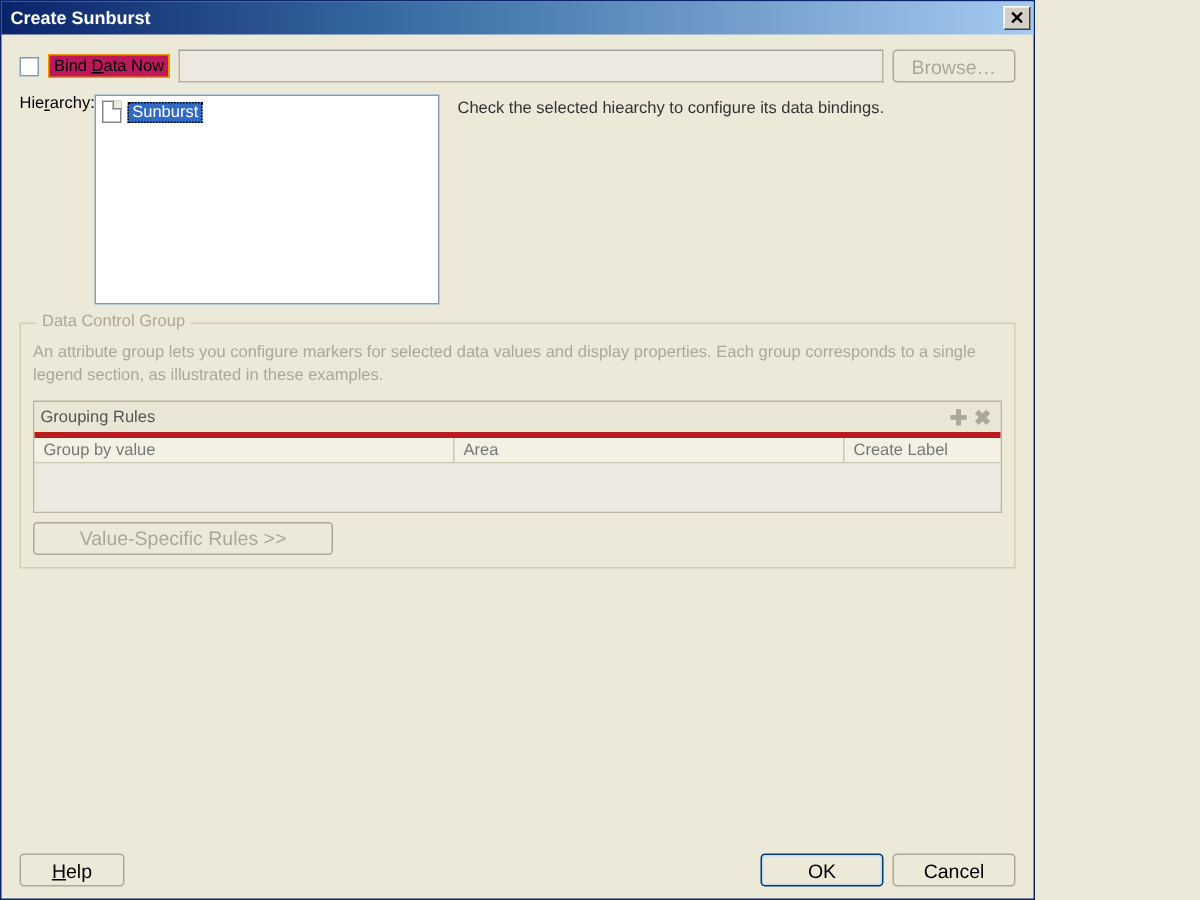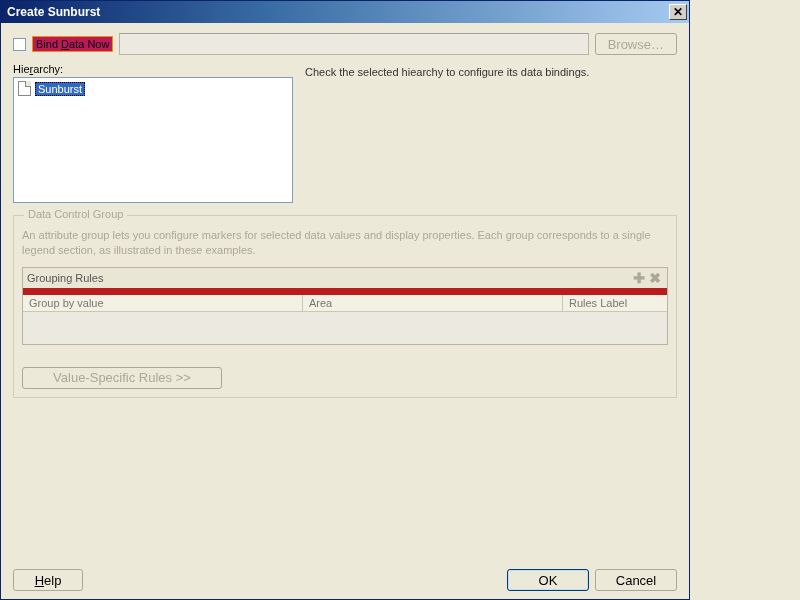--- a/index.html
+++ b/index.html
@@ -84,21 +84,21 @@
   .btn.default {
     border: 1px solid #003c74;
     box-shadow: inset 0 0 0 1px #c4dbf6;
   }
   .midrow {
     display: flex; gap: 12px;
     height: 140px;
   }
   .hierarchy-col {
     width: 280px;
-    display: flex; flex-direction: column;
+    display: flex; flex-direction: row;
   }
   .hierarchy-label {
     margin-bottom: 2px;
   }
   .tree {
     flex: 1;
     background: #fff;
     border: 1px solid #7f9db9;
     padding: 2px;
     overflow: auto;
@@ -148,21 +148,21 @@
   .fieldset-desc {
     color: #aca899;
     line-height: 1.4;
     margin-bottom: 8px;
   }
   .grouping-panel {
     border: 1px solid #b9b4a2;
   }
   .grouping-header {
     background: #e9e6d6;
-    border-bottom: 7px solid #b91c1c;
+    border-bottom: 4px solid #b91c1c;
     display: flex; align-items: center;
     padding: 2px 4px;
     color: #555;
     justify-content: center;
   }
   .grouping-header .title { flex: 1; }
   .ico {
     width: 16px; height: 16px;
     display: inline-flex; align-items: center; justify-content: center;
     color: #aca899; font-weight: bold; font-size: 14px;
@@ -180,21 +180,21 @@
   }
   .col-headers > div:last-child { border-right: none; }
   .col1 { width: 280px; }
   .col2 { width: 260px; }
   .col3 { flex: 1; }
   .grid-body {
     height: 32px;
     background: #eceae0;
   }
   .value-rules {
-    margin-top: 22px;
+    margin-top: 6px;
     width: 200px;
     text-align: right;
     color: #aca899;
   }
   .footer {
     margin-top: auto;
     display: flex; align-items: center;
     gap: 6px;
     padding-top: 8px;
   }
@@ -248,21 +248,21 @@
 
       <div class="grouping-panel">
         <div class="grouping-header">
           <span class="title">Grouping Rules</span>
           <span class="ico">✚</span>
           <span class="ico">✖</span>
         </div>
         <div class="col-headers">
           <div class="col1">Group by value</div>
           <div class="col2">Area</div>
-          <div class="col3">Rules Label</div>
+          <div class="col3">Create Label</div>
         </div>
         <div class="grid-body"></div>
       </div>
 
       <div class="btn disabled value-rules">
         <span>Value-Specific Rules &gt;&gt;</span>
       </div>
     </div>
 
     <div class="footer">

